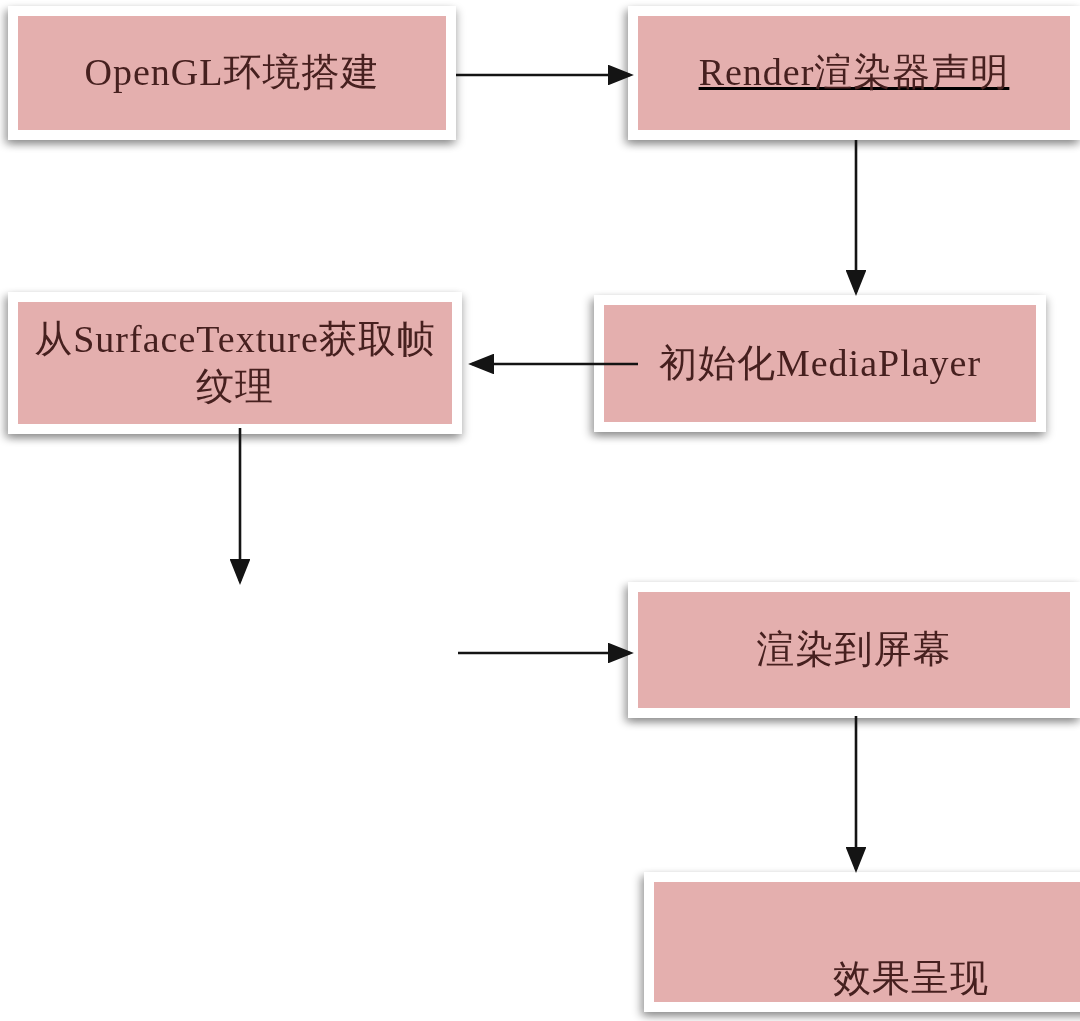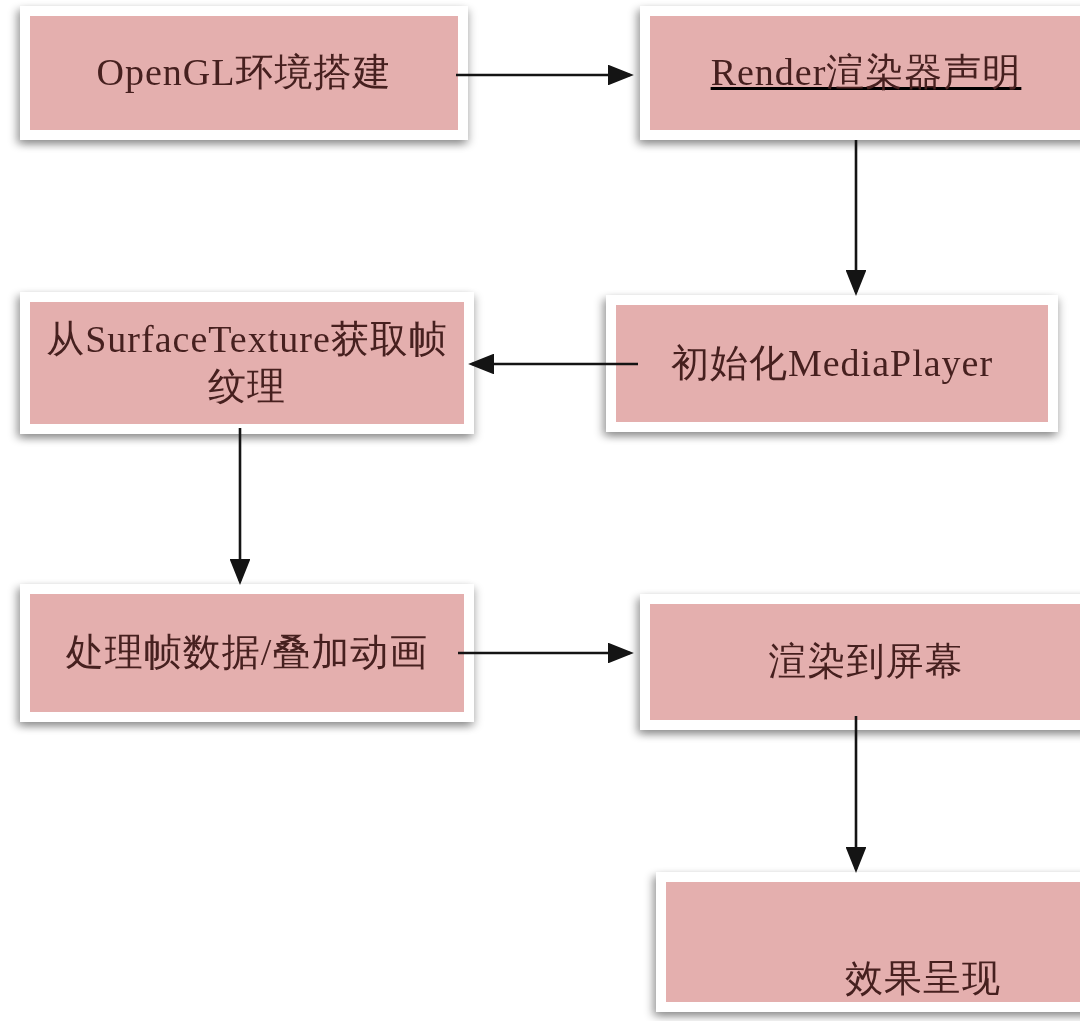--- a/index.html
+++ b/index.html
@@ -19,35 +19,34 @@
     position: absolute;
     box-sizing: border-box;
     background: var(--node-fill, #e4afae);
     border: 10px solid var(--node-border, #ffffff);
     box-shadow: -4px 4px 8px rgba(0,0,0,0.30), 2px 4px 8px rgba(0,0,0,0.22);
     display: flex;
     align-items: center;
     justify-content: center;
     text-align: center;
     padding: 0 12px;
-    margin-left: 12px;
   }
   .node .label {
     color: var(--node-text, #46201f);
     font-size: 38px;
     line-height: 1.25;
     letter-spacing: 1px;
     word-break: break-word;
   }
   .n1 { left: 8px;   top: 6px;   width: 448px; height: 134px; }
   .n2 { left: 628px; top: 6px;   width: 452px; height: 134px; text-decoration: underline; }
   .n3 { left: 594px; top: 295px; width: 452px; height: 137px; }
   .n4 { left: 8px;   top: 292px; width: 454px; height: 142px; justify-content: flex-end; }
   .n5 { left: 8px;   top: 584px; width: 454px; height: 138px; }
-  .n6 { left: 628px; top: 594px; width: 452px; height: 136px; }
+  .n6 { left: 628px; top: 582px; width: 452px; height: 136px; }
   .n7 { left: 644px; top: 872px; width: 534px; height: 140px; align-items: flex-end; }
   #arrows {
     position: absolute;
     left: 0; top: 0;
     width: 1080px;
     height: 1021px;
     pointer-events: none;
   }
   .arrow-line {
     stroke: var(--arrow, #141414);
@@ -70,23 +69,20 @@
   </div>
 
   <div class="node n3">
     <span class="label">初始化MediaPlayer</span>
   </div>
 
   <div class="node n4">
     <span class="label">从SurfaceTexture获取帧纹理</span>
   </div>
 
-  <div class="node n5">
-    <span class="label">处理帧数据/叠加动画</span>
-  </div>
 
   <div class="node n6">
     <span class="label">渲染到屏幕</span>
   </div>
 
   <div class="node n7">
     <span class="label">效果呈现</span>
   </div>
 
   <svg id="arrows" viewBox="0 0 1080 1021" xmlns="http://www.w3.org/2000/svg">

